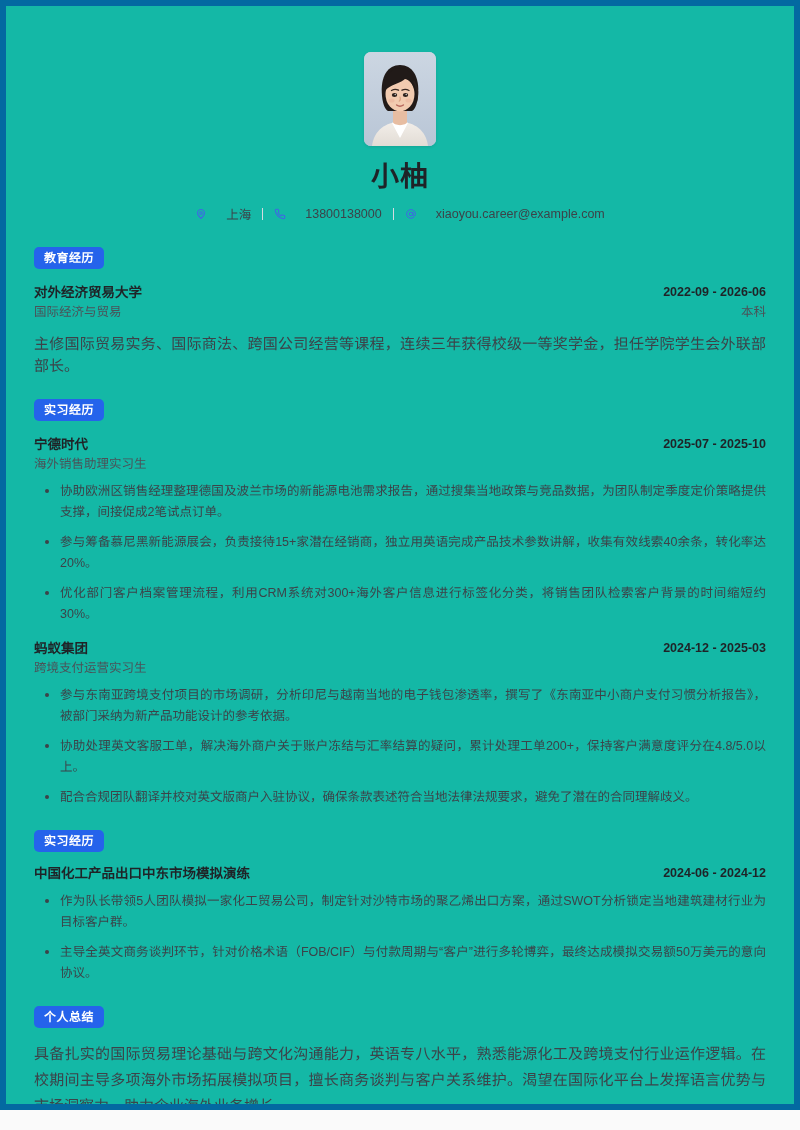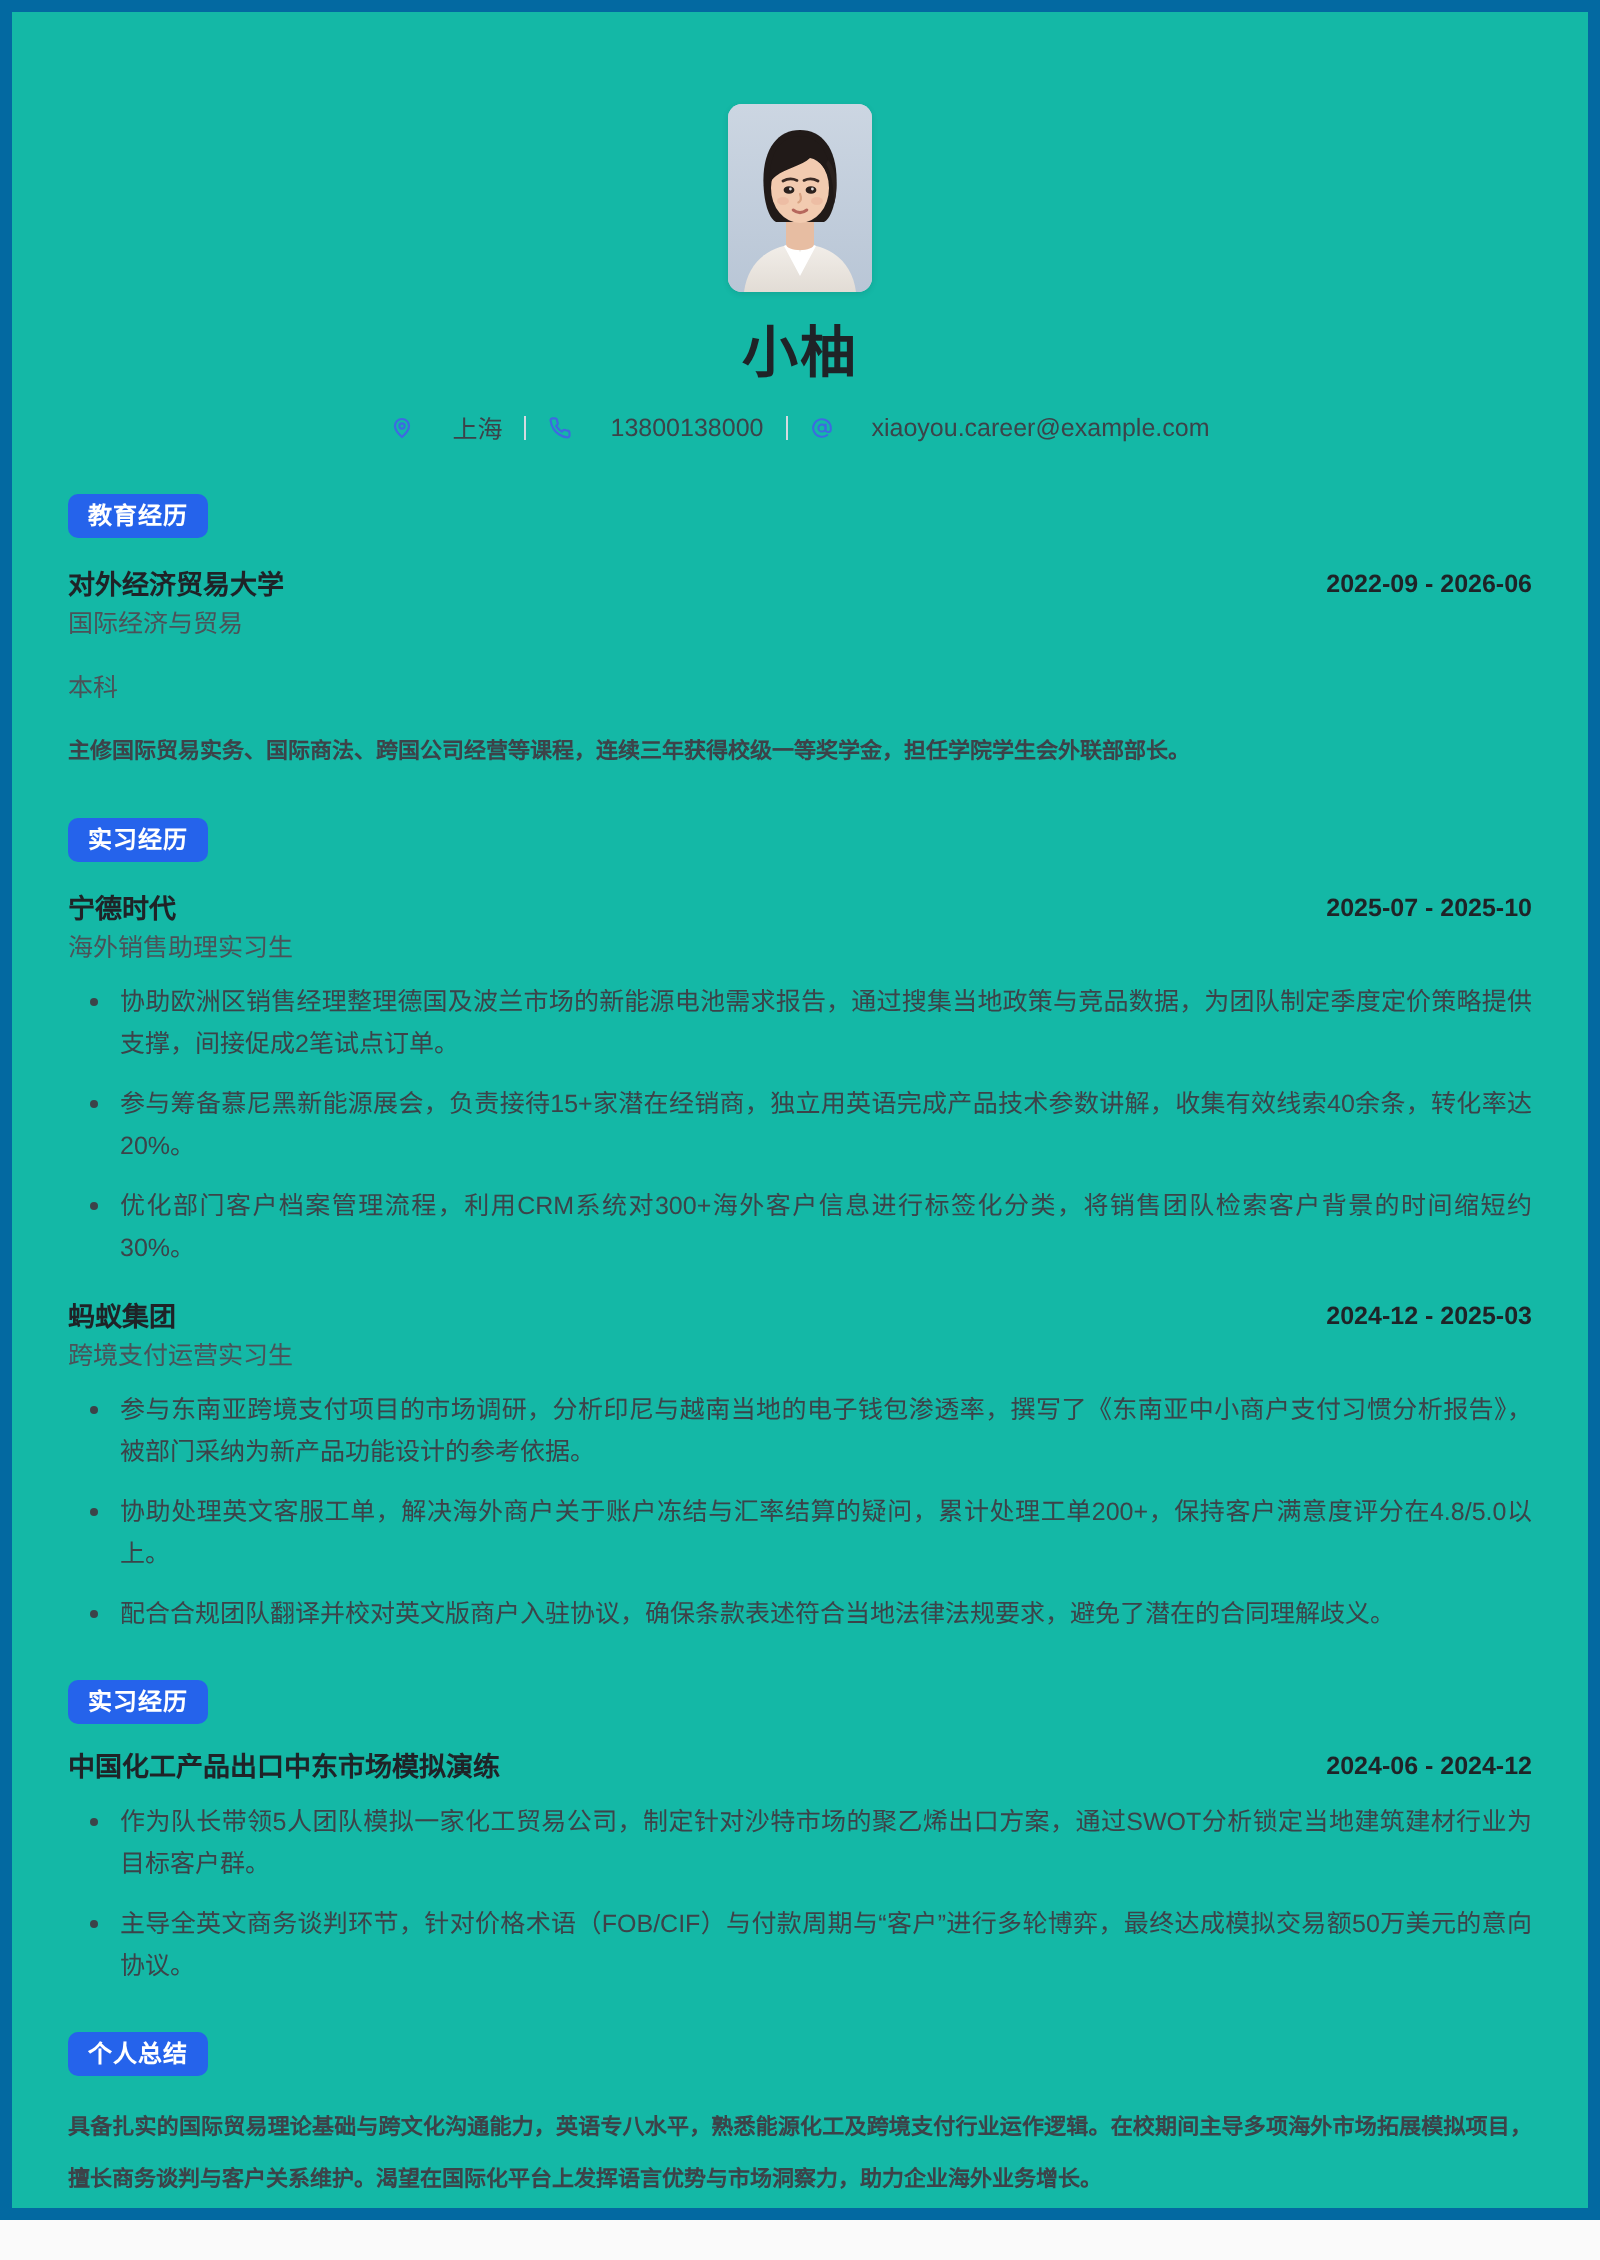--- a/index.html
+++ b/index.html
@@ -121,41 +121,39 @@
     color: #1f2327;
     line-height: 19px;
     white-space: nowrap;
   }
   .entry-sub {
     display: flex;
     justify-content: space-between;
     align-items: baseline;
     gap: 14px;
     margin-top: 1px;
-    flex-direction: column;
   }
   .entry-role {
     font-size: 12.5px;
     color: #4b5258;
     line-height: 18px;
   }
   .entry-extra {
     font-size: 12.5px;
     color: #4b5258;
     line-height: 18px;
     white-space: nowrap;
   }
 
   .para {
     margin-top: 12px;
-    font-size: 11px;
+    font-size: 15px;
     line-height: 22px;
     color: #3c4349;
     text-align: justify;
-    font-weight: bold;
   }
   .para.summary { margin-top: 13px; line-height: 26px; }
 
   ul.bullets {
     margin: 8px 0 0 0;
     padding: 0;
     list-style: none;
   }
   ul.bullets li {
     position: relative;

